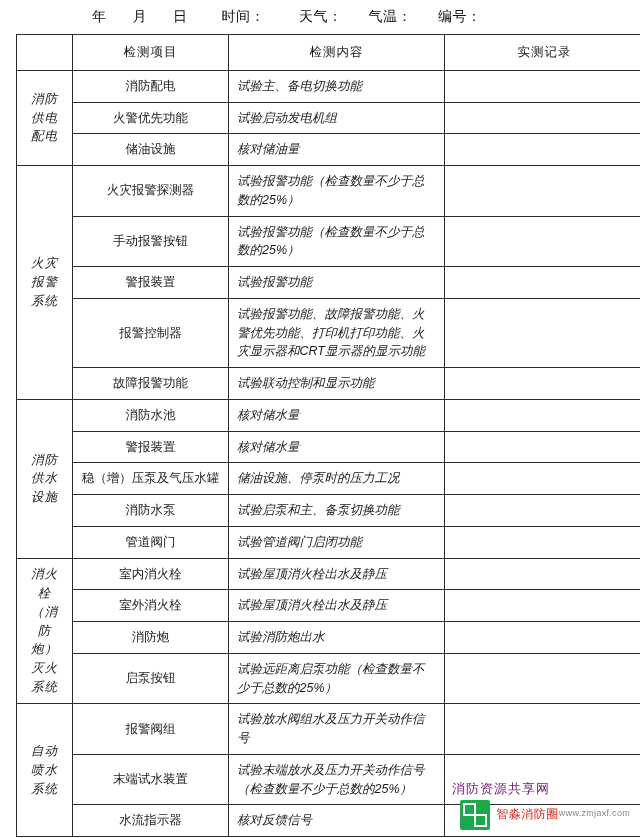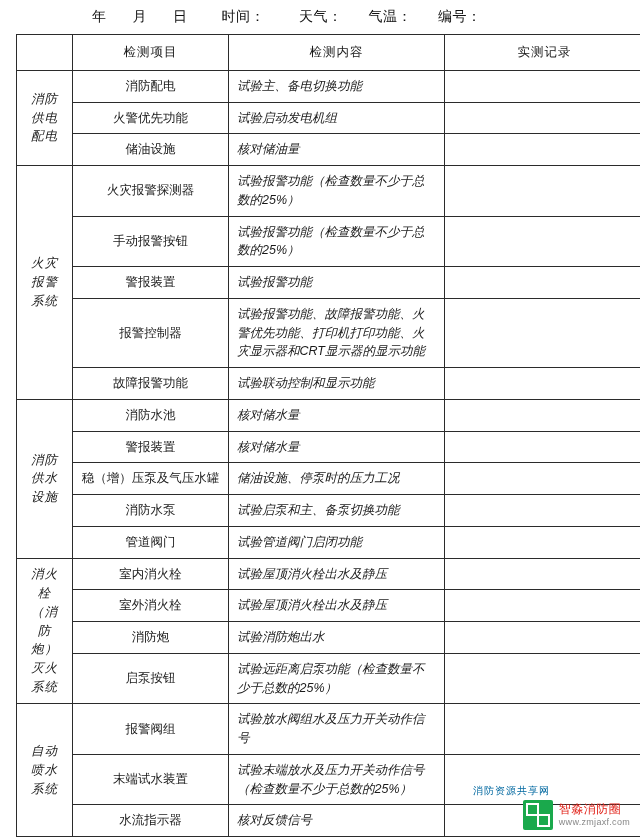--- a/index.html
+++ b/index.html
@@ -85,22 +85,22 @@
     font-style: italic;
   }
   td.record {
     background: #ffffff;
   }
   
   .wm-gray {
     position: absolute;
     right: 90px;
     bottom: 40px;
-    font-size: 10px;
-    color: #0369a1;
+    font-size: 13px;
+    color: #701a75;
     letter-spacing: 1px;
     pointer-events: none;
     white-space: nowrap;
   }
   .wm-brand {
     position: absolute;
     right: 10px;
     bottom: 8px;
     display: flex;
     align-items: center;
@@ -125,21 +125,21 @@
   }
   .wm-brand .qr:after {
     content: "";
     position: absolute;
     right: 3px; bottom: 3px;
     width: 9px; height: 9px;
     border: 2px solid #fff;
   }
   .wm-brand .btxt {
     display: flex;
-    flex-direction: column;
+    flex-direction: row;
     line-height: 1.15;
   }
   .wm-brand .btxt .l1 {
     font-size: 12px;
     color: #e2231a;
     letter-spacing: 0.5px;
   }
   .wm-brand .btxt .l2 {
     font-size: 9px;
     color: #888;

